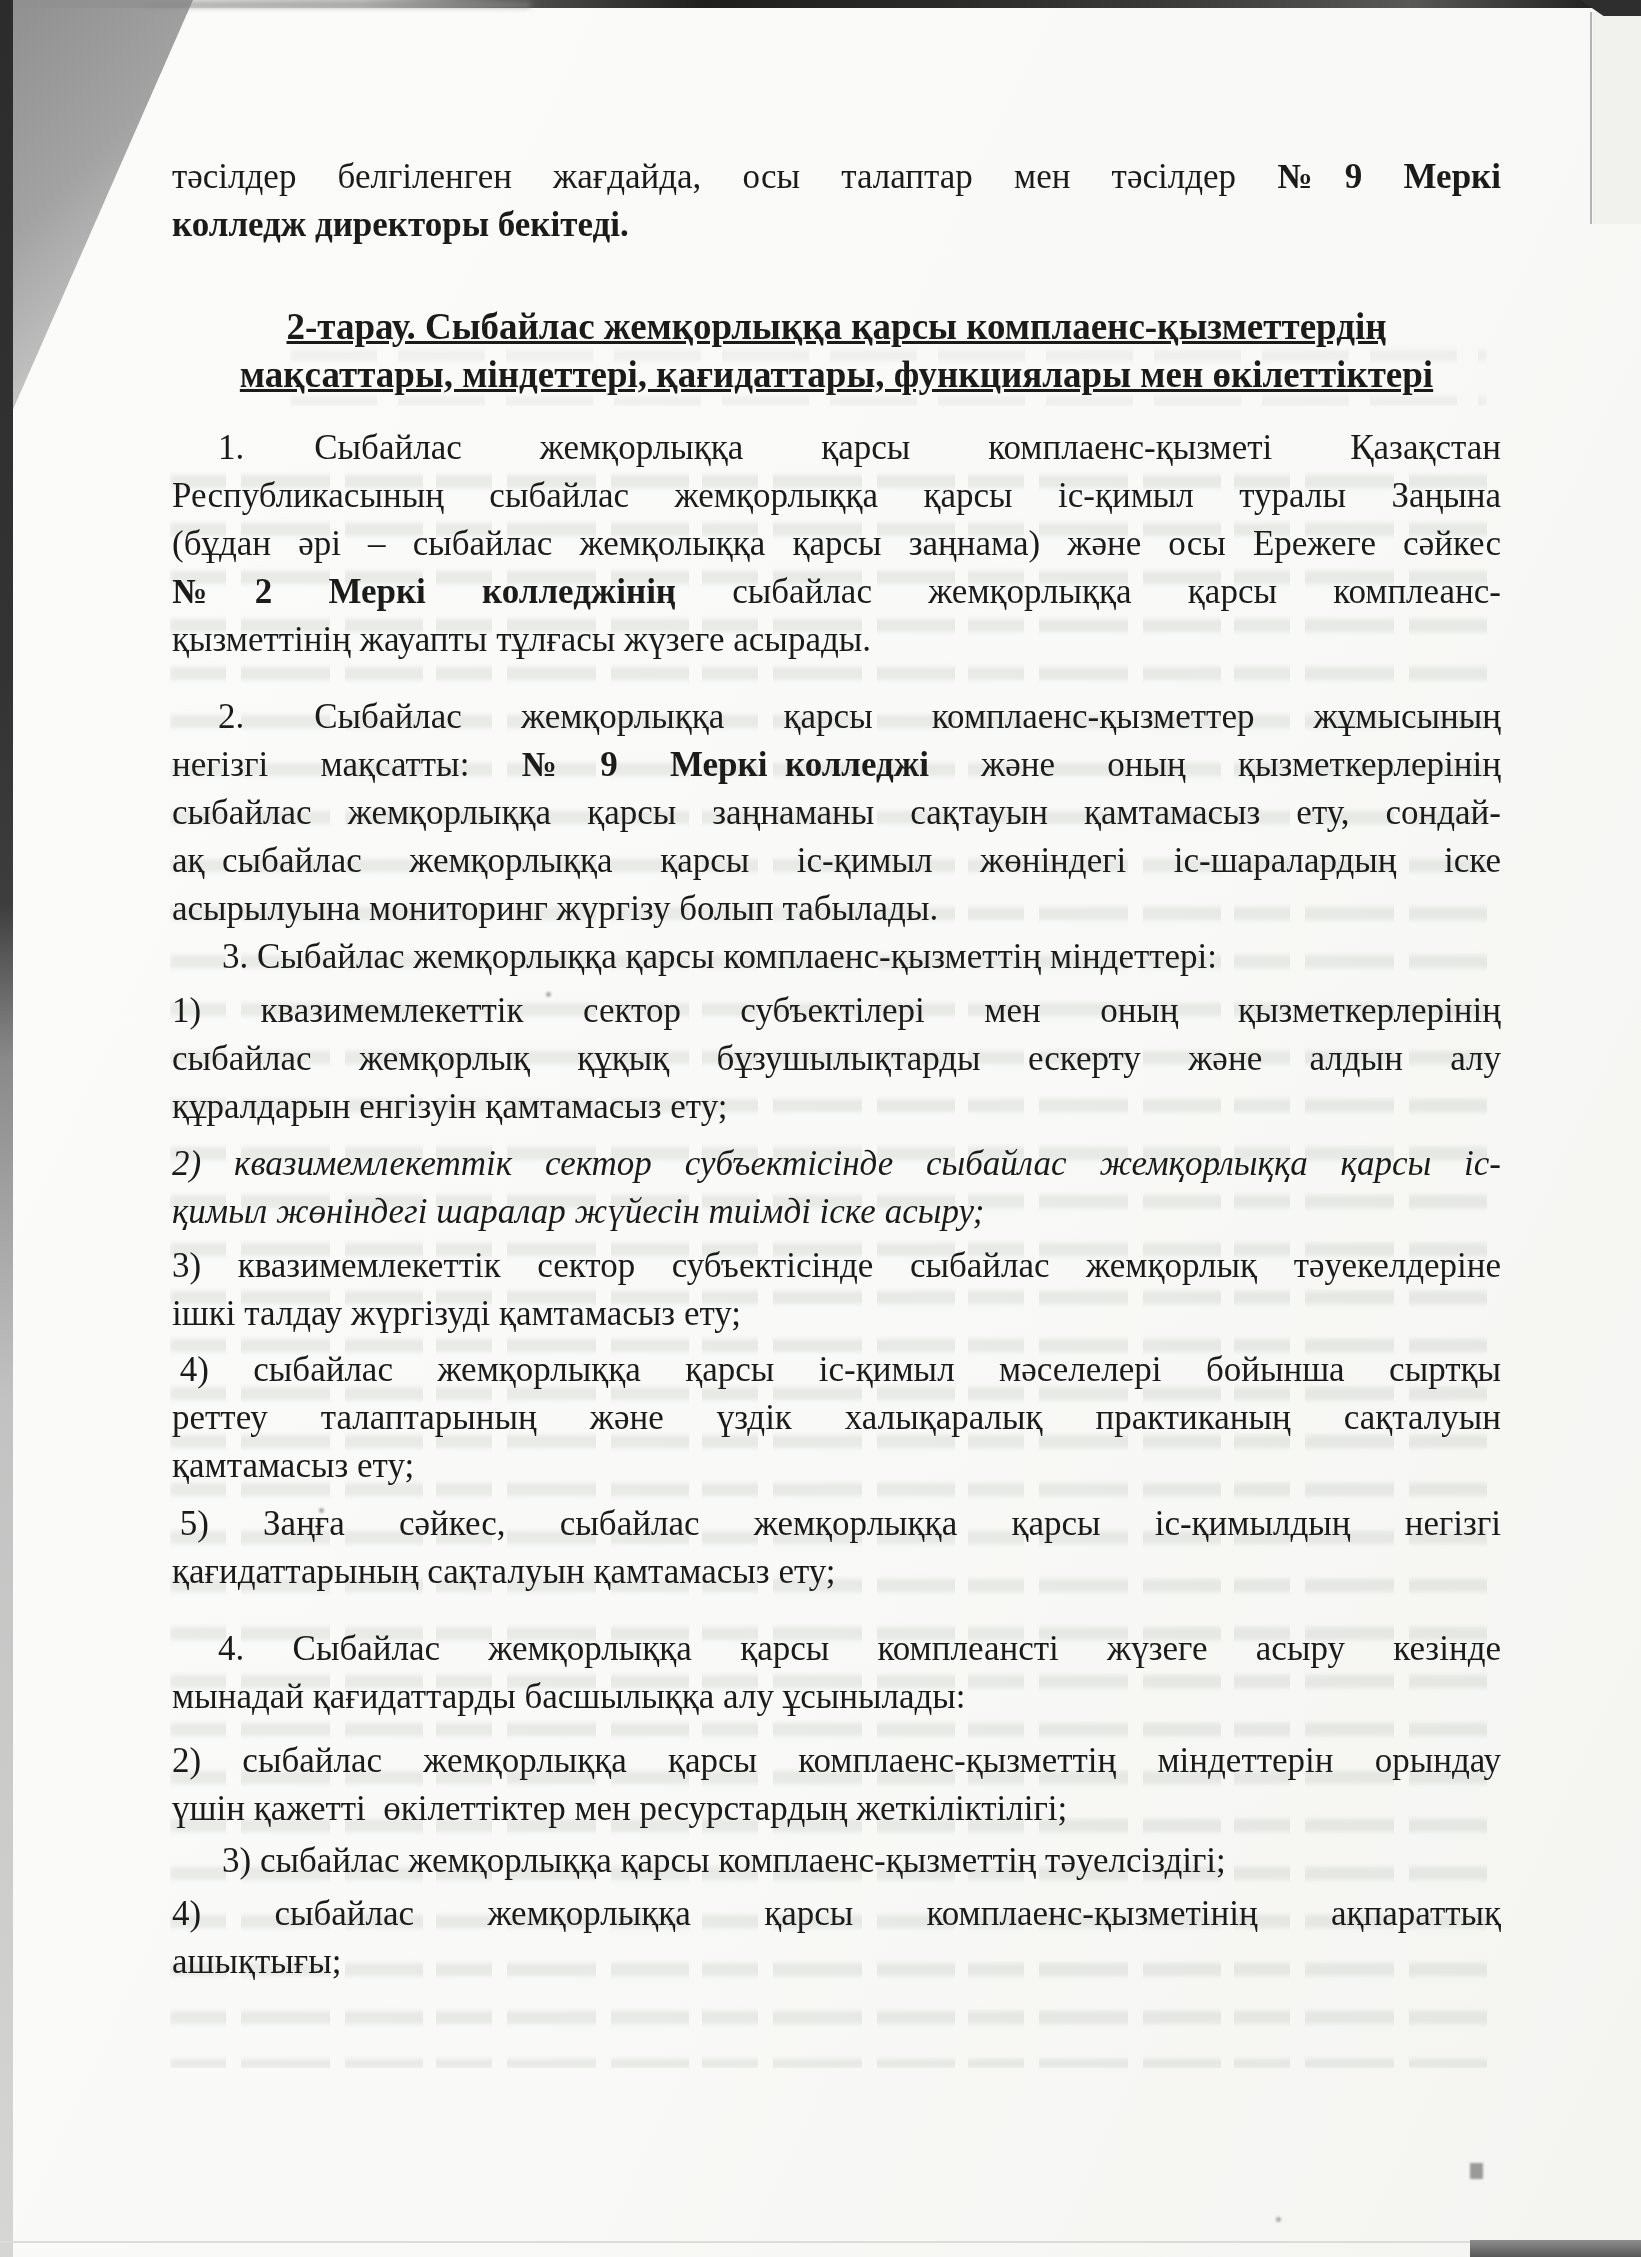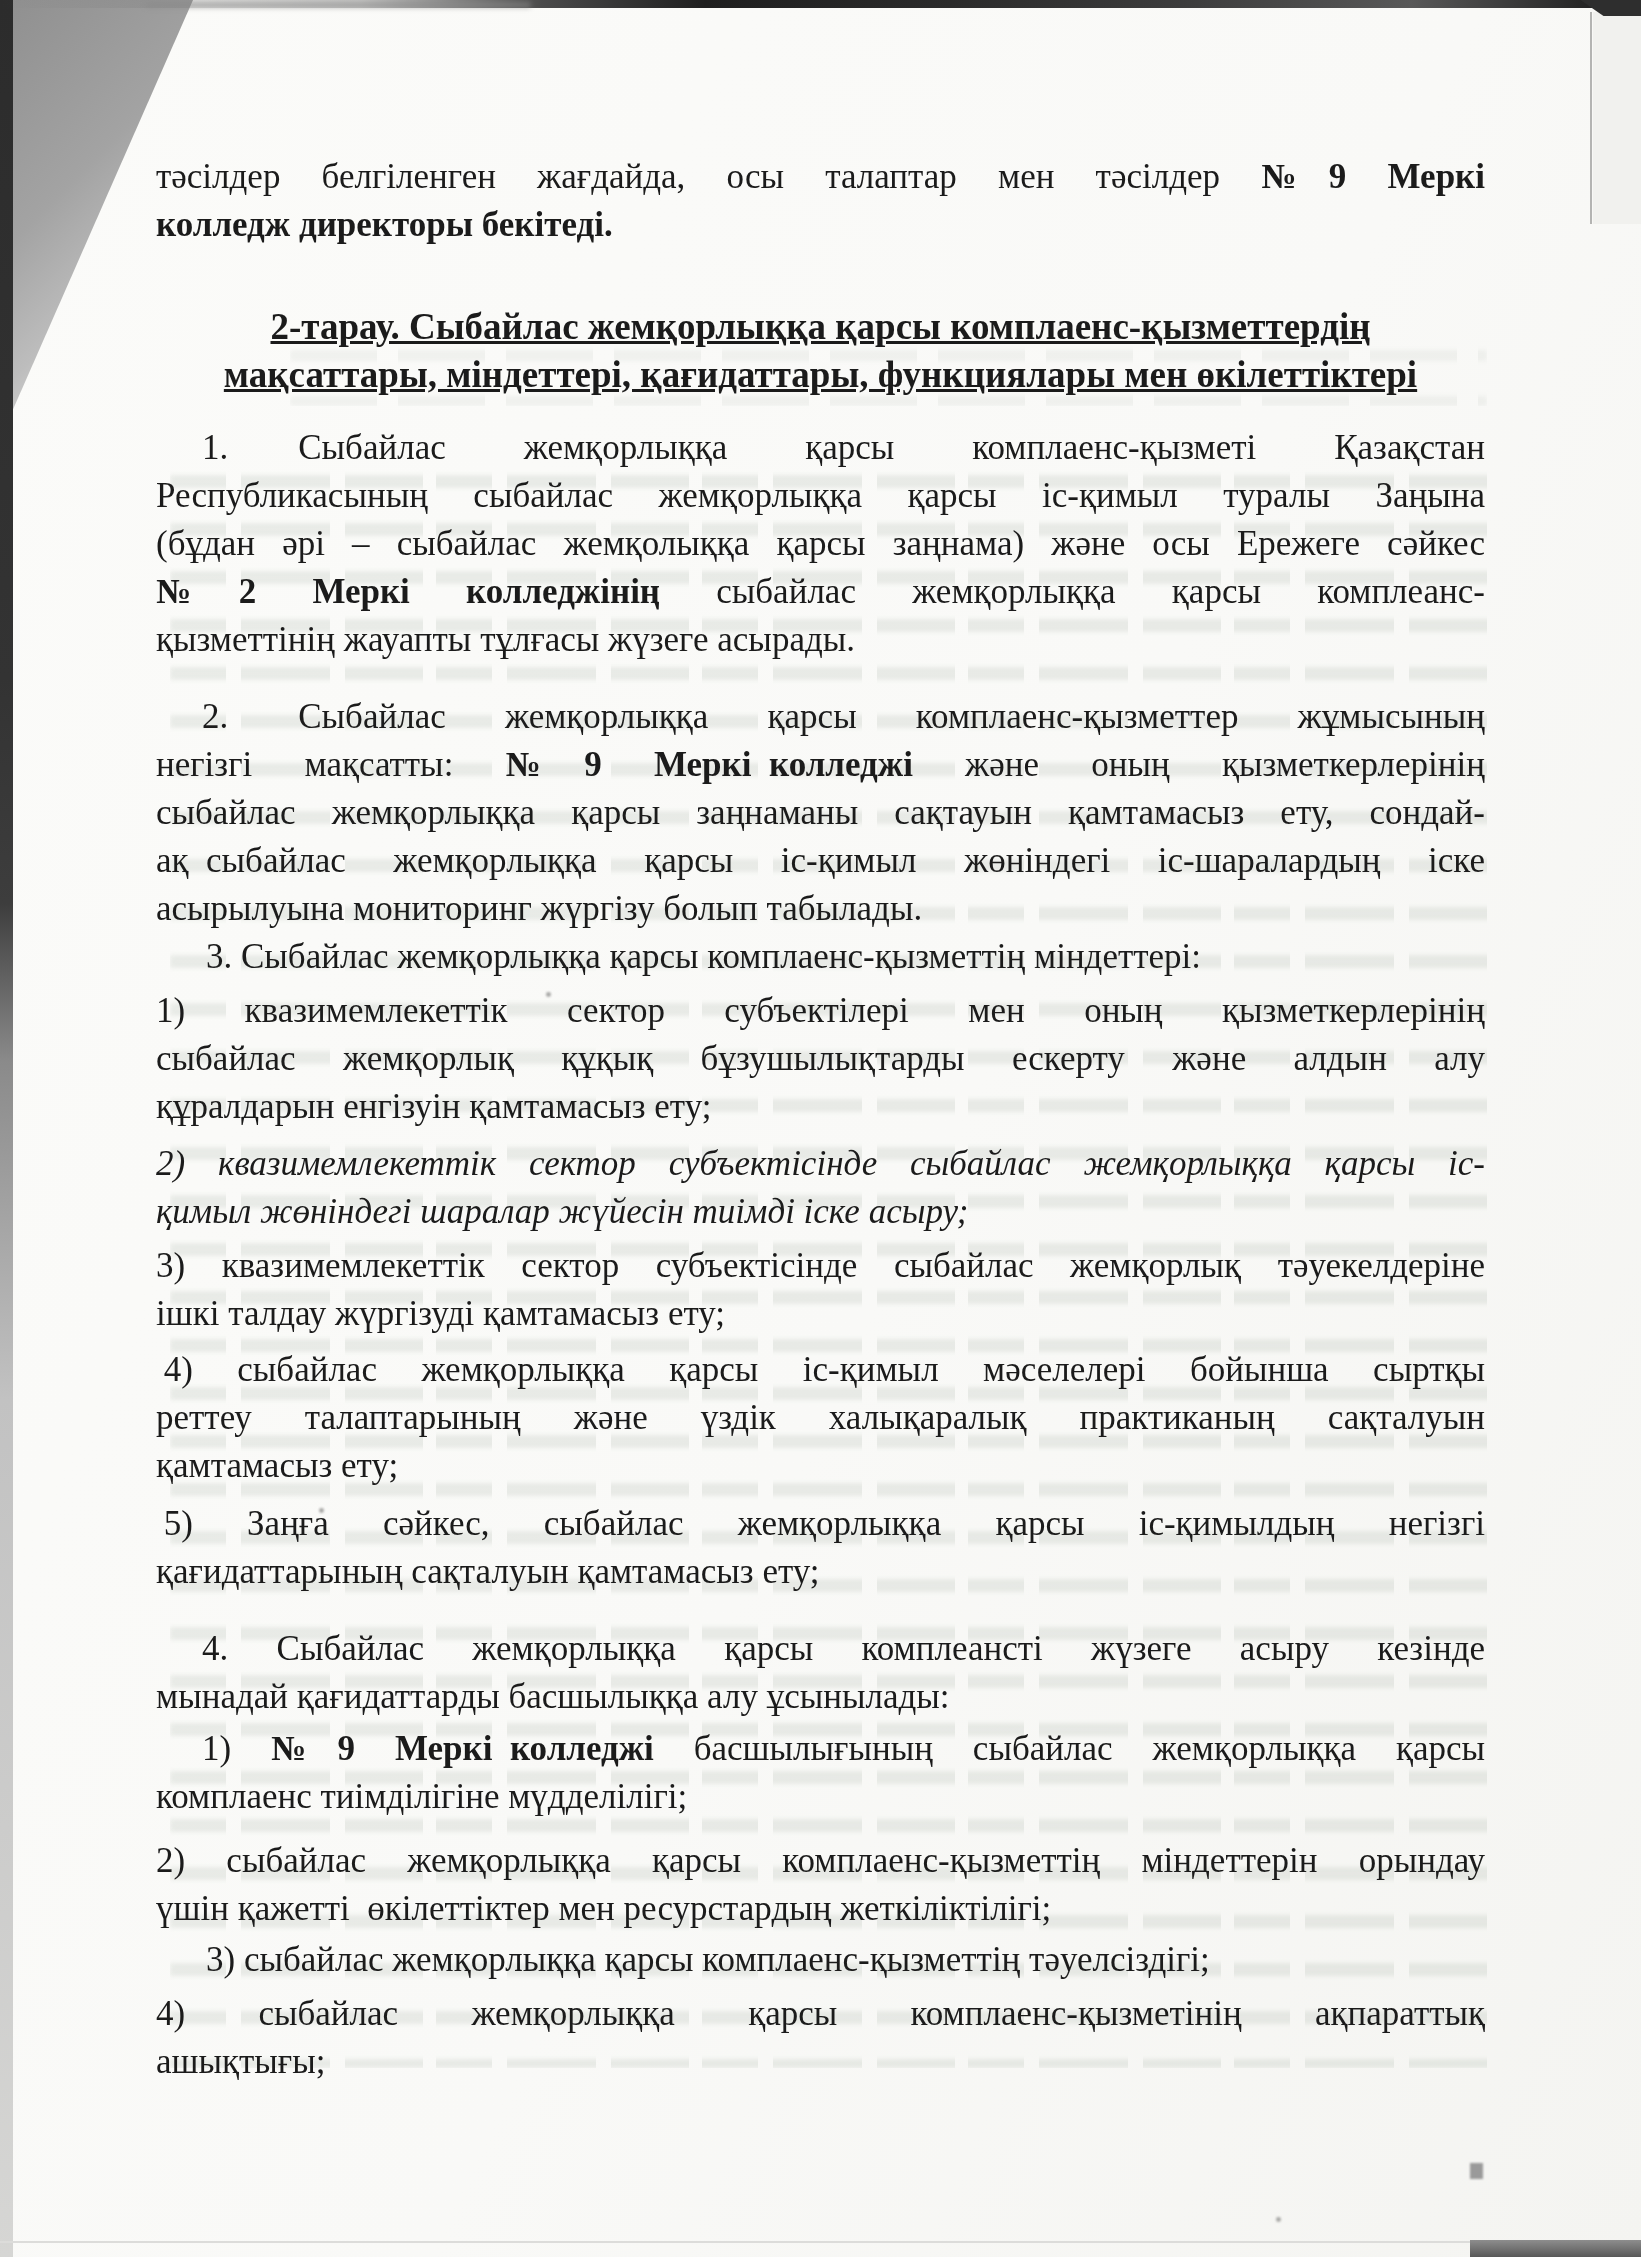--- a/index.html
+++ b/index.html
@@ -2,21 +2,21 @@
 <html><head>
 <meta charset="utf-8">
 <style>
   html,body{margin:0;padding:0;background:#6e6e6e;}
   .scan{
     position:relative;width:1641px;height:2257px;overflow:hidden;
     background:linear-gradient(115deg,#fbfbf9 0%,#f9f9f7 55%,#f4f4f1 100%);
     font-family:"Liberation Serif",serif;
   }
   
-  .textcol{position:absolute;left:156px;top:153px;width:1329px;color:#1b1b1b;}
+  .textcol{position:absolute;left:172px;top:153px;width:1329px;color:#1b1b1b;}
   .block{margin:0;}
   .line{line-height:48px;font-size:35px;white-space:normal;
         text-rendering:optimizeLegibility;}
   .line.justify{text-align:justify;text-align-last:justify;}
   .line.left{text-align:left;text-align-last:left;}
   .line.center{text-align:center;text-align-last:center;}
   .block.heading .line{font-size:37px;font-weight:700;text-decoration:underline;}
   .run-b{font-weight:700;}
   
   .ghost{
@@ -120,24 +120,20 @@
         <div class="line left"><span>қамтамасыз ету;</span></div>
       </div>
       <div class="block" style="margin-top: 9.7px;">
         <div class="line justify" style="padding-left: 7.7px;"><span>5) Заңға сәйкес, сыбайлас жемқорлыққа қарсы іс-қимылдың негізгі</span></div>
         <div class="line left"><span>қағидаттарының сақталуын қамтамасыз ету;</span></div>
       </div>
       <div class="block" style="margin-top: 29px;">
         <div class="line justify" style="padding-left: 46px;"><span>4. Сыбайлас жемқорлыққа қарсы комплеансті жүзеге асыру кезінде</span></div>
         <div class="line left"><span>мынадай қағидаттарды басшылыққа алу ұсынылады:</span></div>
       </div>
-      <div class="block" style="margin-top: 3.9px;">
-        <div class="line justify" style="padding-left: 46px;"><span>1) </span><span class="run-b">№9 Меркі колледжі</span><span> басшылығының сыбайлас жемқорлыққа қарсы</span></div>
-        <div class="line left"><span>комплаенс тиімділігіне мүдделілігі;</span></div>
-      </div>
       <div class="block" style="margin-top: 16px;">
         <div class="line justify"><span>2) сыбайлас жемқорлыққа қарсы комплаенс-қызметтің міндеттерін орындау</span></div>
         <div class="line left"><span>үшін қажетті өкілеттіктер мен ресурстардың жеткіліктілігі;</span></div>
       </div>
       <div class="block" style="margin-top: 3.9px;">
         <div class="line left" style="padding-left: 50px;"><span>3) сыбайлас жемқорлыққа қарсы комплаенс-қызметтің тәуелсіздігі;</span></div>
       </div>
       <div class="block" style="margin-top: 5.8px;">
         <div class="line justify"><span>4) сыбайлас жемқорлыққа қарсы комплаенс-қызметінің ақпараттық</span></div>
         <div class="line left"><span>ашықтығы;</span></div>

